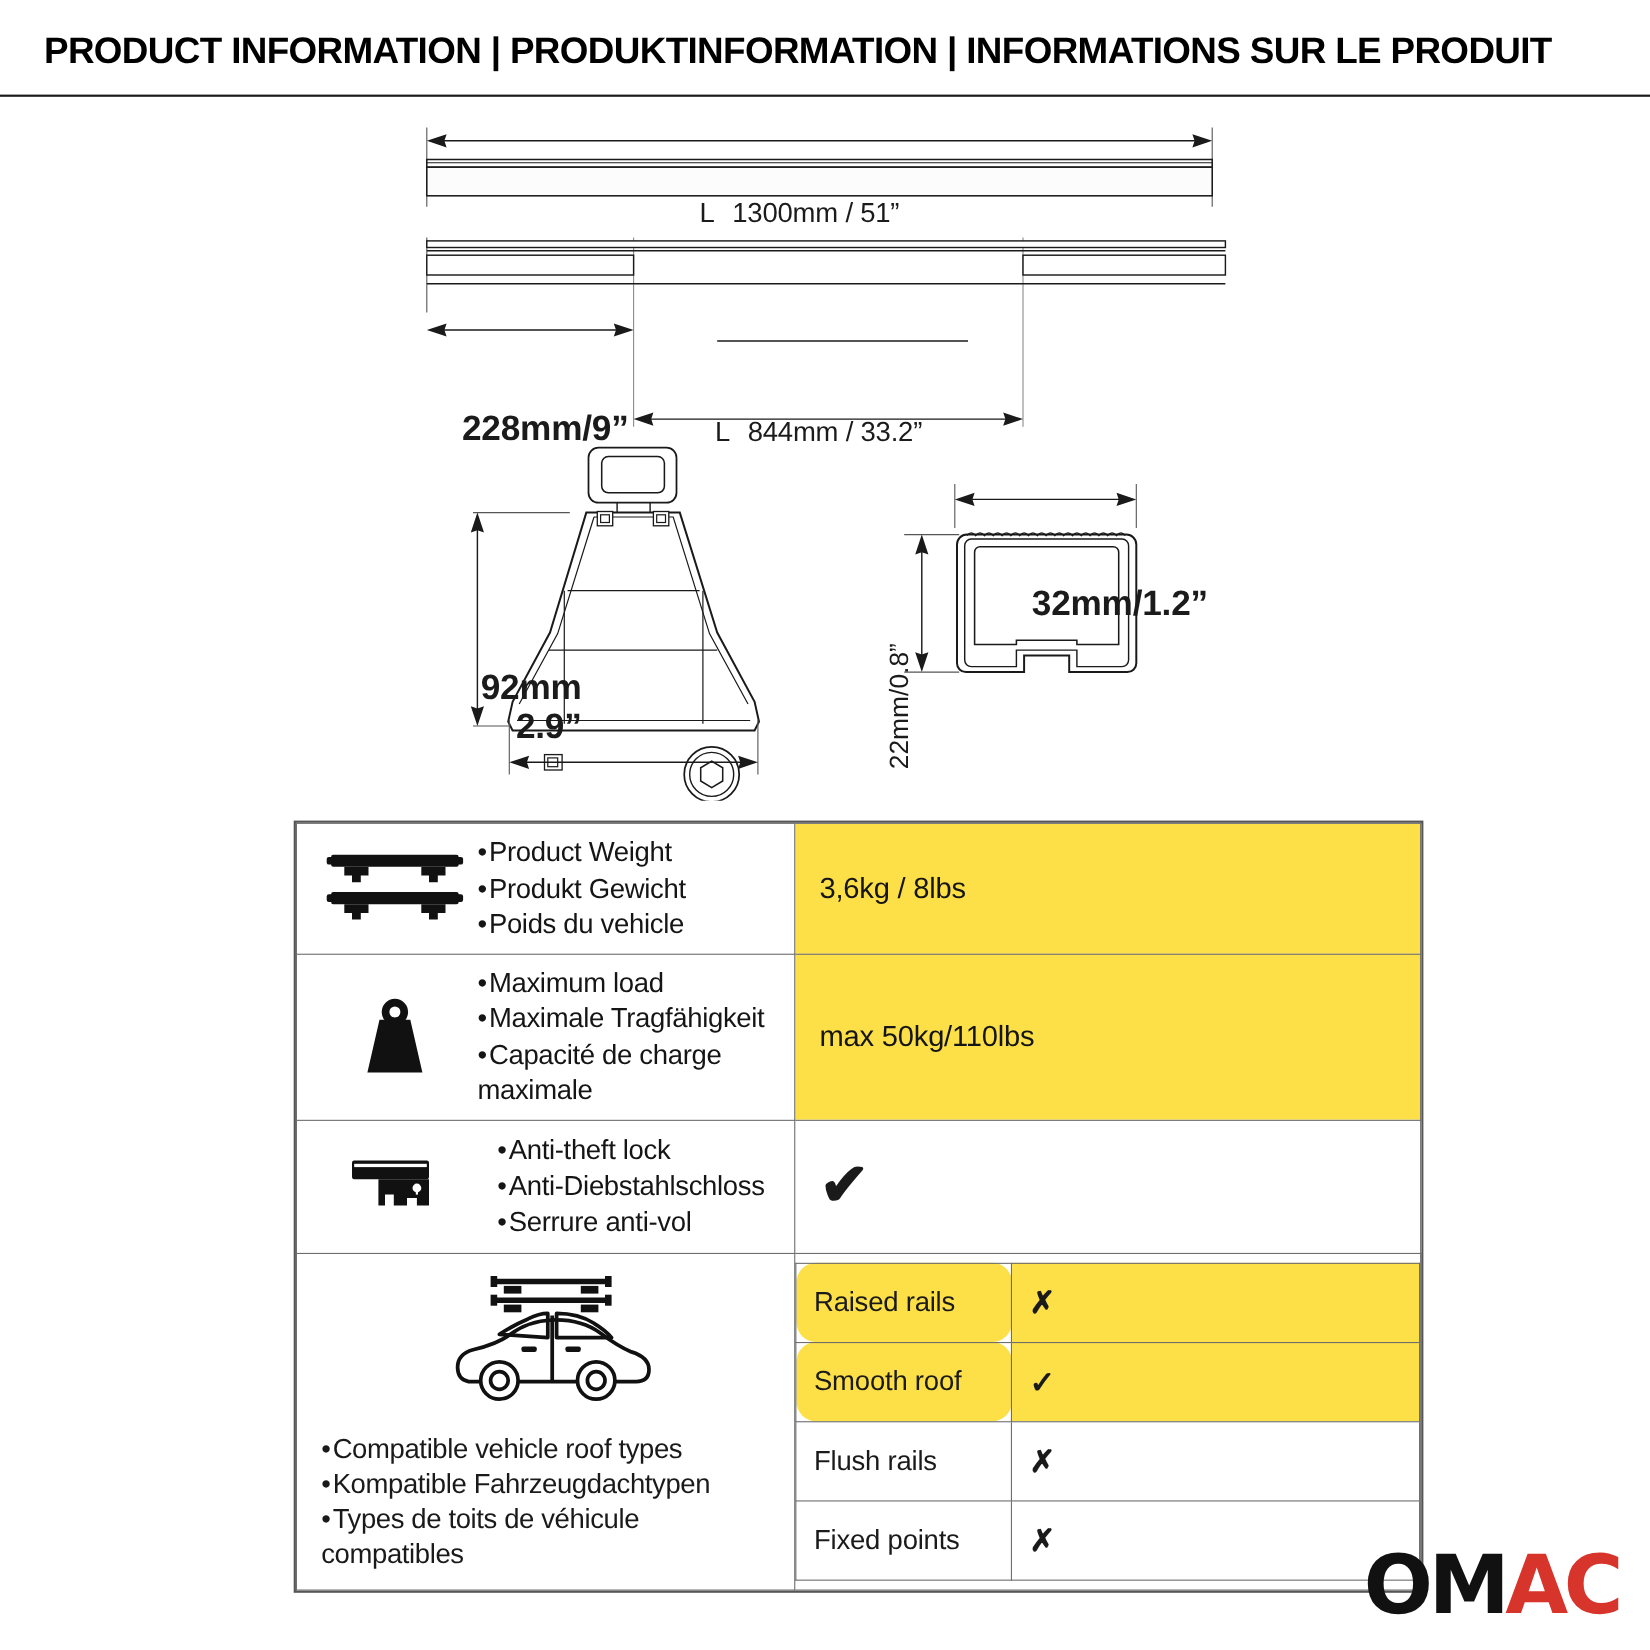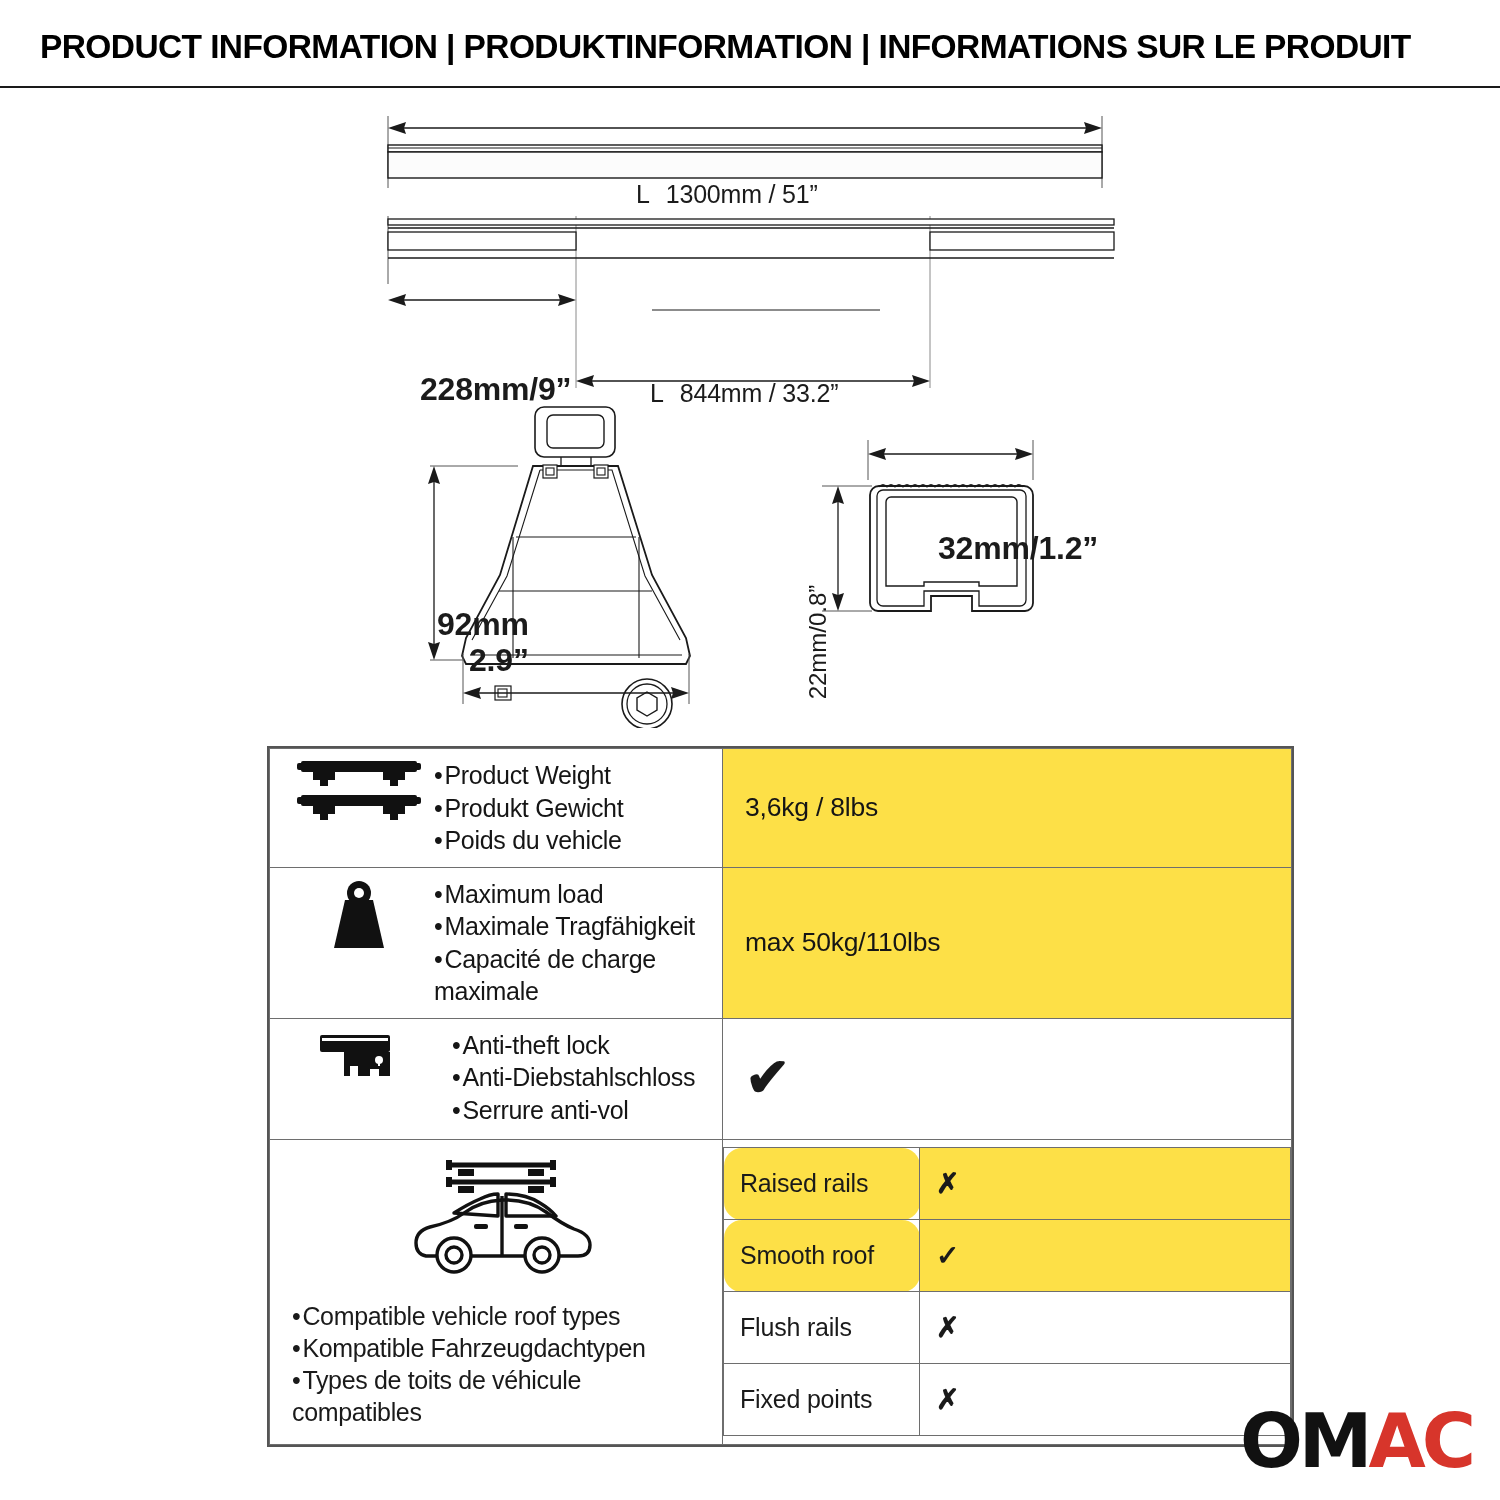--- a/index.html
+++ b/index.html
@@ -82,21 +82,21 @@
     border: 1px solid #6e6e6e;
     vertical-align: middle;
     padding: 0;
   }
   .cell-label { width: 453px; position: relative; }
   .cell-value { background: #fff; }
   .shaded { background: #fde047; }
 
   .label-inner {
     display: flex;
-    align-items: flex-start;
+    align-items: center;
     padding: 10px 6px 10px 14px;
     min-height: 60px;
   }
   .label-icon {
     flex: 0 0 auto;
     width: 150px;
     display: flex;
     align-items: center;
     justify-content: center;
   }

